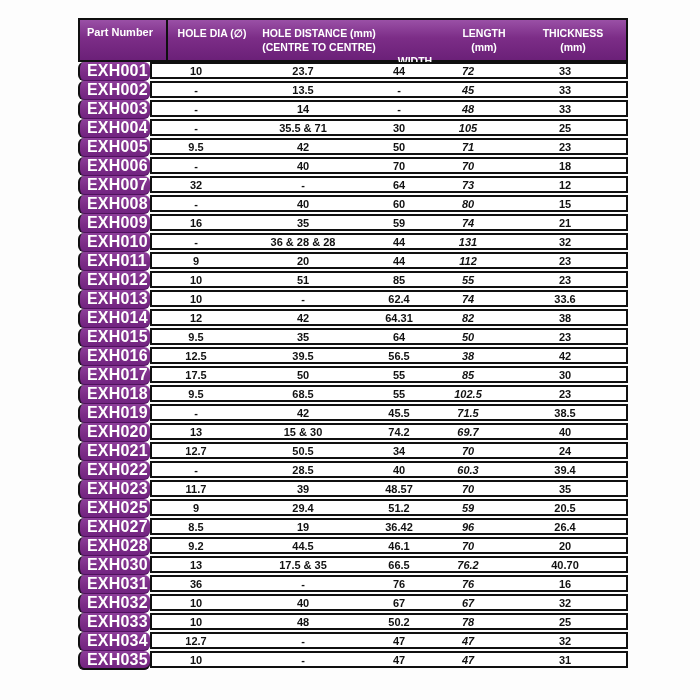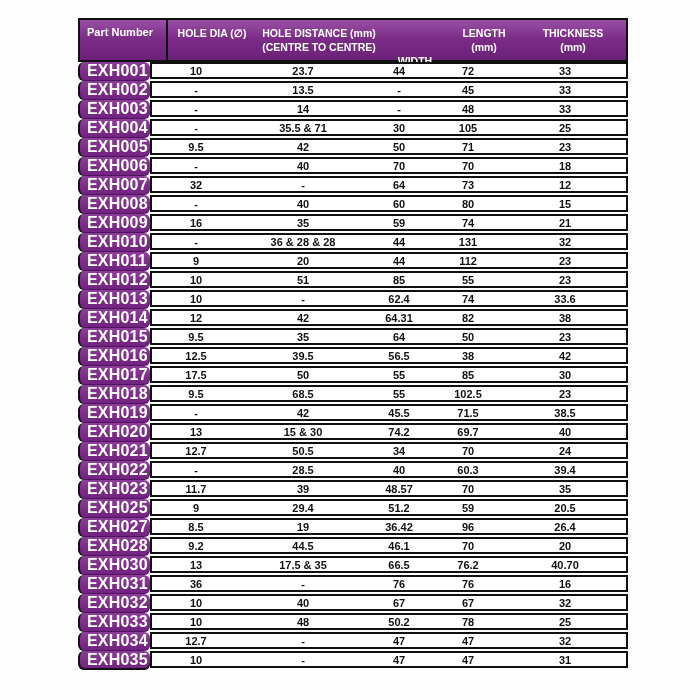--- a/index.html
+++ b/index.html
@@ -71,21 +71,21 @@
   .dcell{
     box-sizing:border-box;
     text-align:center;
     font-size:11px;
     line-height:12px;
     color:#121212;
   }
   .c-dia{width:88px;}
   .c-dist{width:126px;}
   .c-width{width:66px;}
-  .c-length{width:72px;}
+  .c-length{width:72px;font-style:italic;}
   .c-thick{flex:1;}
 </style>
 </head>
 <body>
 
 <div class="table-wrap">
 
   <div class="hdr">
     <div class="hdr-part">Part Number</div>
     <div class="hdr-cols">

